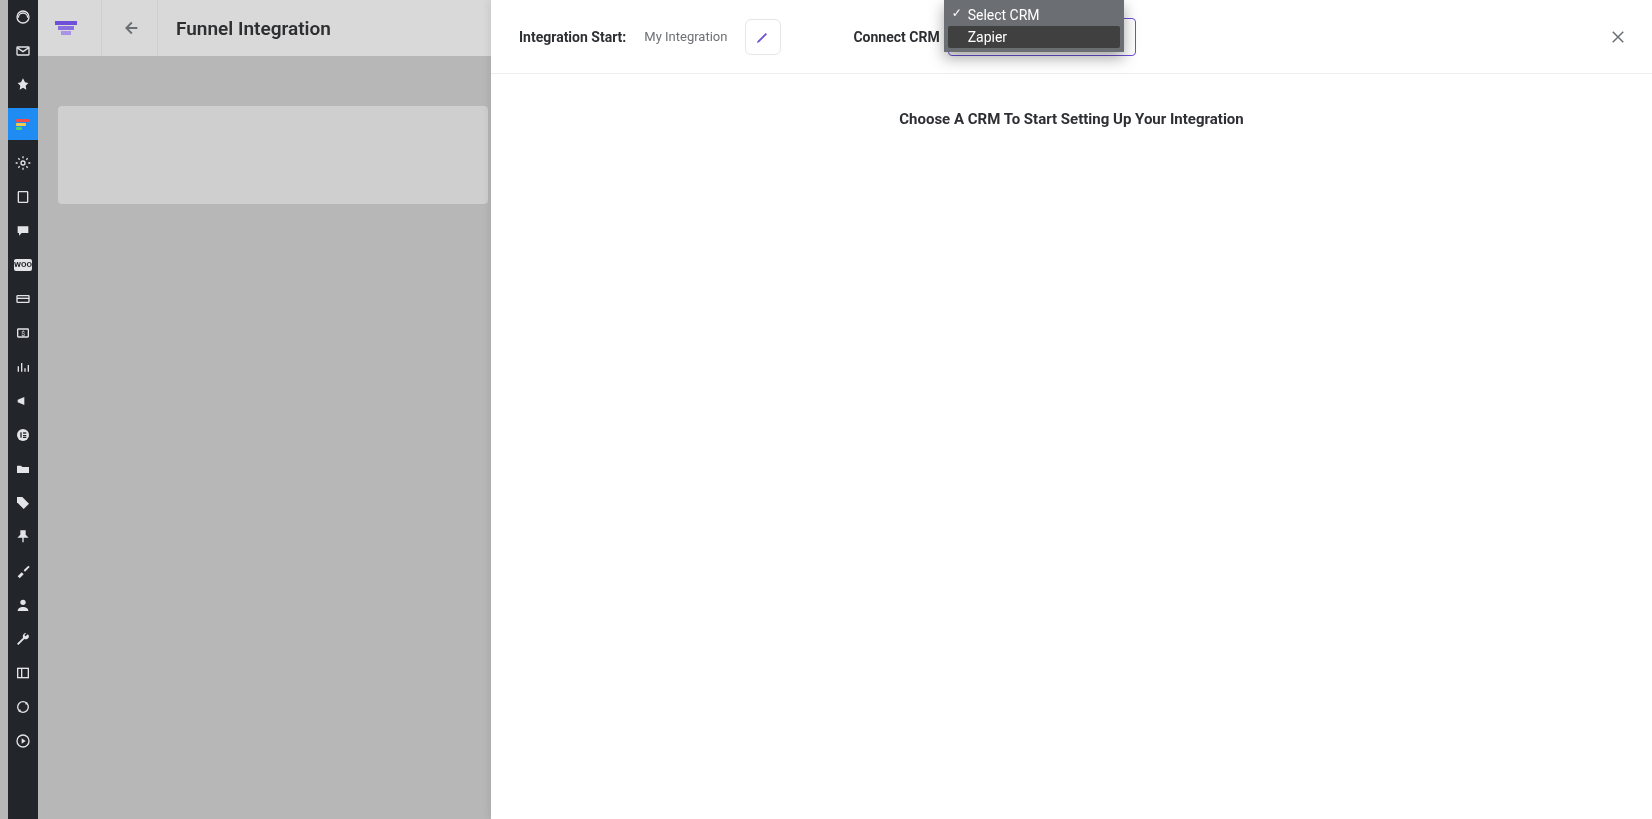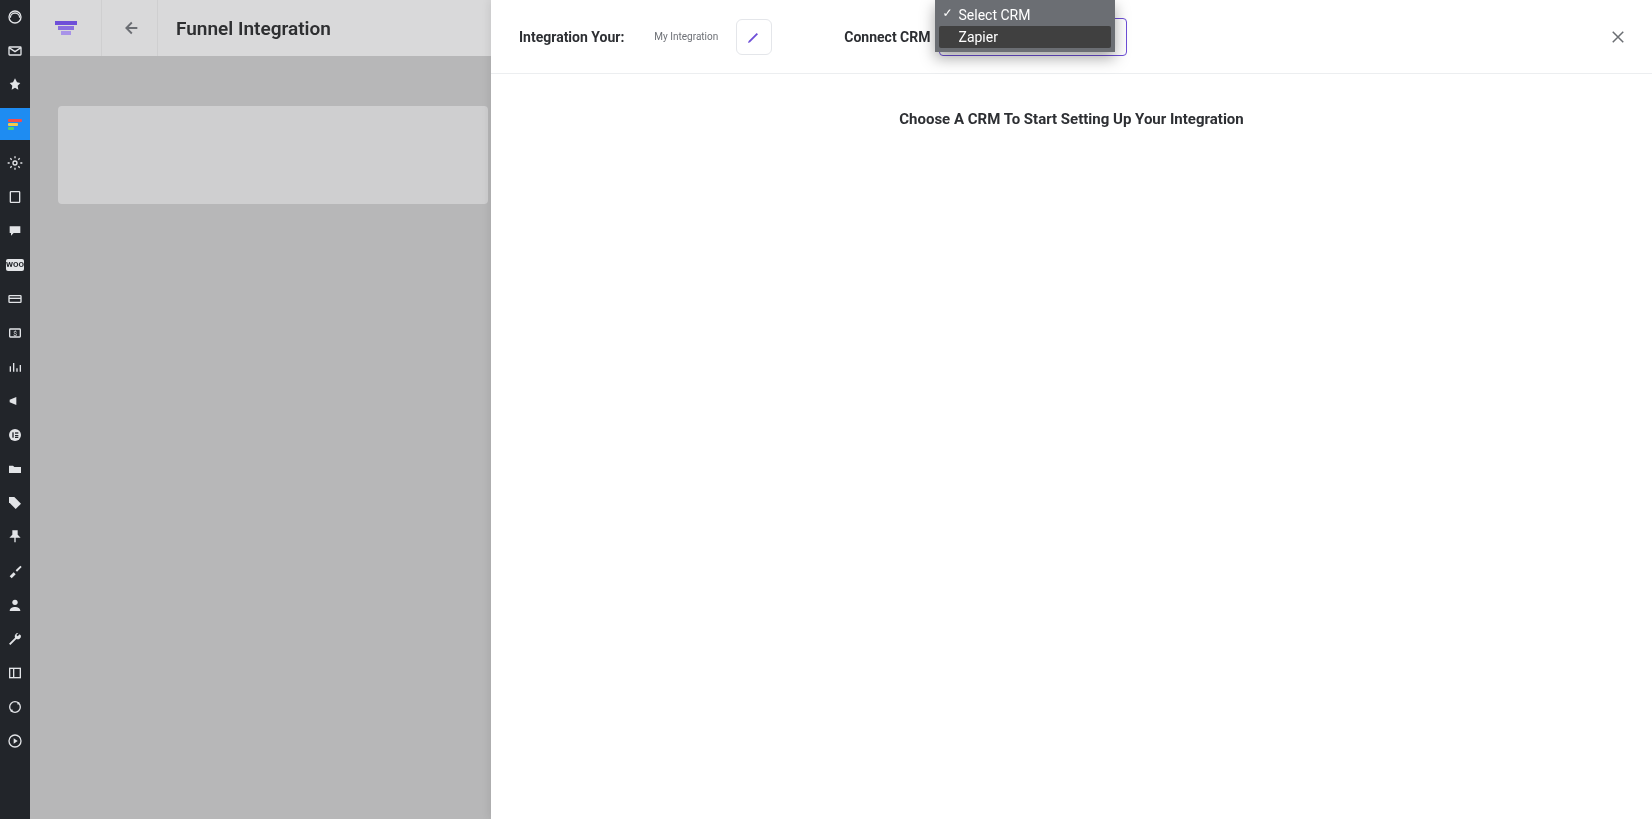--- a/index.html
+++ b/index.html
@@ -2,21 +2,21 @@
 <html><head>
 <meta charset="utf-8">
 <style>
   * { box-sizing: border-box; margin: 0; padding: 0; }
   html, body { width: 100%; height: 100%; font-family: -apple-system, BlinkMacSystemFont, "Segoe UI", Roboto, Arial, sans-serif; }
   body { background: #b7b7b8; overflow: hidden; }
 
   
   .left-nav {
     position: absolute;
-    left: 0; top: 0;
+    left: 8px; top: 0;
     width: 30px;
     height: 100%;
     background: #22252a;
     display: flex;
     flex-direction: column;
     align-items: center;
     padding-top: 6px;
     gap: 12px;
     z-index: 10;
   }
@@ -107,23 +107,23 @@
     padding: 0 32px 0 28px;
     gap: 10px;
     position: relative;
   }
   .lbl {
     font-size: 14px;
     font-weight: 700;
     color: #2d2f33;
   }
   .int-name-val {
-    font-size: 10px;
+    font-size: 13px;
     color: #6d7076;
-    margin-left: 20px;
+    margin-left: 8px;
   }
   .edit-btn {
     width: 36px; height: 36px;
     border: 1px solid #e4e6ea;
     border-radius: 6px;
     display:flex; align-items:center; justify-content:center;
     margin-left: 8px;
     background:#fff;
   }
   .edit-btn svg{ width:16px; height:16px; fill:#6e4fd8; }
@@ -325,21 +325,21 @@
           <path d="M14 6l-6 6 6 6M8 12h12"></path>
         </svg>
     </div>
     <div class="under-title">Funnel Integration</div>
   </div>
   <div class="under-card"></div>
 </div>
 
 <div class="panel">
   <div class="panel-header">
-    <span class="lbl">Integration Your:</span>
+    <span class="lbl">Integration Start:</span>
     <span class="int-name-val">My Integration</span>
     <div class="edit-btn">
       <svg viewBox="0 0 24 24">
           <path d="M3 21l3-1 12-12-2-2L4 18l-1 3zM15 5l4 4"></path>
         </svg>
     </div>
 
     <div class="connect-group">
       <span class="lbl" style="margin-right:8px;padding-left:24px;">Connect CRM</span>
       <div class="select-shell">

